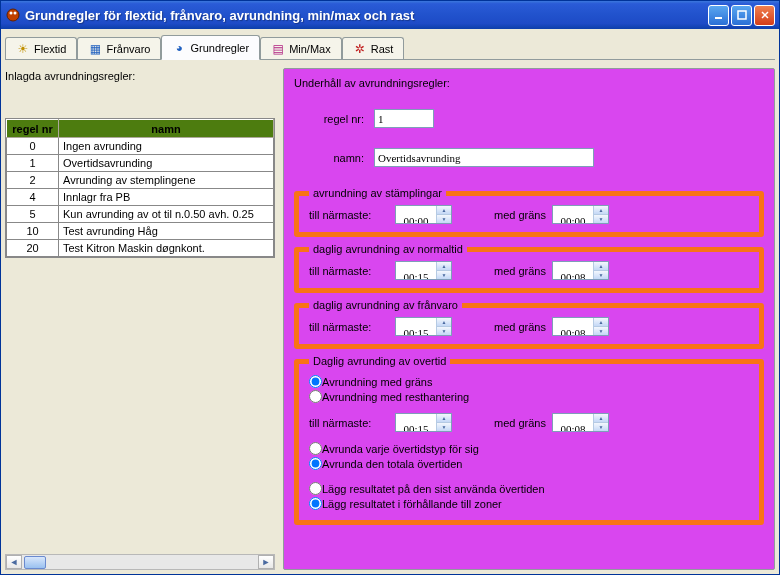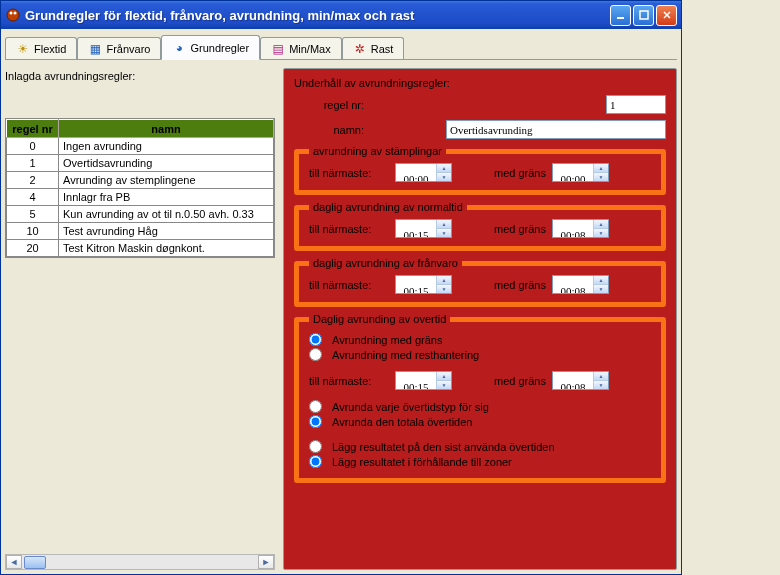--- a/index.html
+++ b/index.html
@@ -4,21 +4,21 @@
 <style>
   * { box-sizing: border-box; }
   body {
     margin: 0;
     font-family: Tahoma, sans-serif;
     font-size: 11px;
     background: #ECE9D8;
     overflow: hidden;
   }
   .window {
-    width: 682px;
+    width: 780px;
     height: 575px;
     background: #ECE9D8;
     border: 1px solid #003399;
     display: flex;
     flex-direction: column;
   }
   .titlebar {
     height: 28px;
     background: linear-gradient(to bottom, #3B77DD 0%, #2A5BD7 10%, #2152CC 50%, #1E4BC7 80%, #0D3FAA 100%);
     display: flex;
@@ -142,29 +142,28 @@
     width: 22px; height: 13px;
     background: linear-gradient(to bottom,#D8E6FB,#9AC1F0);
     border: 1px solid #6A8ACF;
     border-radius: 2px;
     margin-left: 2px;
   }
   .right-pane {
     flex: 1;
     border: 1px solid #919B9C;
     padding: 6px 10px;
-    background: #b91c1c;
+    background: #d946ef;
     border-radius: 2px;
     position: relative;
   }
   .form-row {
     display: flex;
     align-items: center;
-    margin: 6px 0;
-    justify-content: space-between;
+    margin: 20px 0;
   }
   .form-row label { width: 80px; text-align: right; padding-right: 10px; }
   .text-input {
     height: 19px;
     border: 1px solid #7F9DB9;
     background: #fff;
     padding: 1px 3px;
     font-family: Tahoma; font-size: 11px;
   }
   fieldset {
@@ -199,21 +198,21 @@
   .spin .btns div {
     flex:1;
     background: linear-gradient(to bottom,#F3F7FD,#C4D8F6);
     border-bottom: 1px solid #B5CAE3;
     display:flex; align-items:center; justify-content:center;
     font-size: 5px; color:#4A6AA0;
     cursor: pointer;
   }
   .spin .btns div:last-child { border-bottom:none; }
   .radio-line, .check-line {
-    display: flex; align-items: center; gap: 10px;
+    display: flex; align-items: center; gap: 0;
     margin: 2px 0;
   }
   input[type=radio], input[type=checkbox] { margin: 0; }
   .spacer-12 { height: 8px; }
 </style>
 </head>
 <body>
 
 <div class="window">
   <div class="titlebar">
@@ -294,21 +293,21 @@
                 <tr>
                   <td class="num">2</td>
                   <td>Avrunding av stemplingene</td>
                 </tr>
                 <tr>
                   <td class="num">4</td>
                   <td>Innlagr fra PB</td>
                 </tr>
                 <tr>
                   <td class="num">5</td>
-                  <td>Kun avrunding av ot til n.0.50 avh. 0.33</td>
+                  <td>Kun avrunding av ot til n.0.50 avh. 0.25</td>
                 </tr>
                 <tr>
                   <td class="num">10</td>
                   <td>Test avrunding Håg</td>
                 </tr>
                 <tr>
                   <td class="num">20</td>
                   <td>Test Kitron Maskin døgnkont.</td>
                 </tr>
               </tbody>

